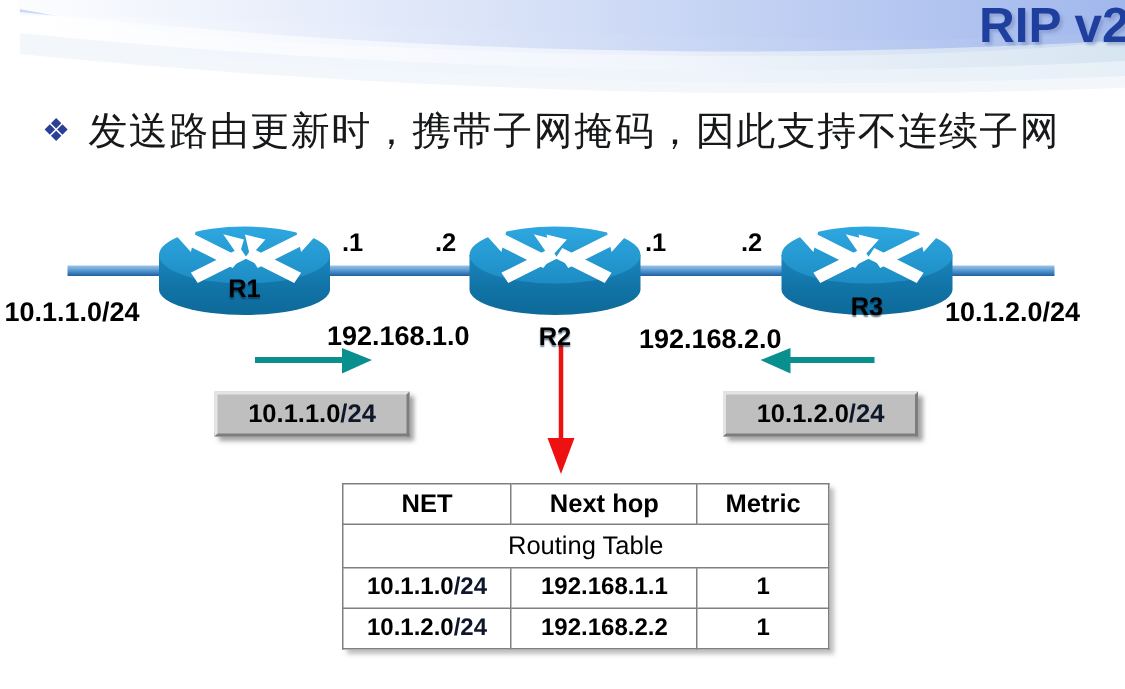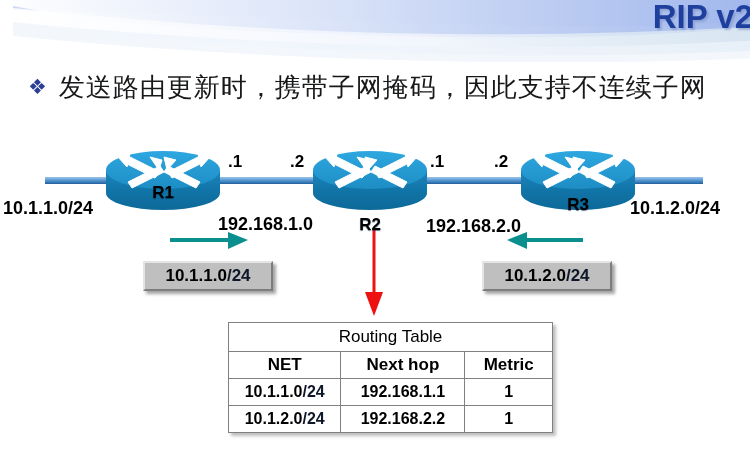--- a/index.html
+++ b/index.html
@@ -297,26 +297,26 @@
     <span class="mask-red">/24</span>
 </div>
 <div class="gray-box" style="left:482px; top:261px; width:126px; height:26px;">
   <span>10.1.2.0</span>
     <span class="mask-red">/24</span>
 </div>
 
 <table id="routing-table">
   <tbody>
     <tr>
-      <td class="title-cell" colspan="3">Routing Table</td>
-    </tr>
-    <tr>
       <td class="head-cell col-net">NET</td>
       <td class="head-cell col-hop">Next hop</td>
       <td class="head-cell col-metric">Metric</td>
+    </tr>
+    <tr>
+      <td class="title-cell" colspan="3">Routing Table</td>
     </tr>
     <tr>
       <td class="col-net"><span>10.1.1.0</span><span class="mask-red">/24</span></td>
       <td class="col-hop">192.168.1.1</td>
       <td class="col-metric">1</td>
     </tr>
     <tr>
       <td class="col-net"><span>10.1.2.0</span><span class="mask-red">/24</span></td>
       <td class="col-hop">192.168.2.2</td>
       <td class="col-metric">1</td>

